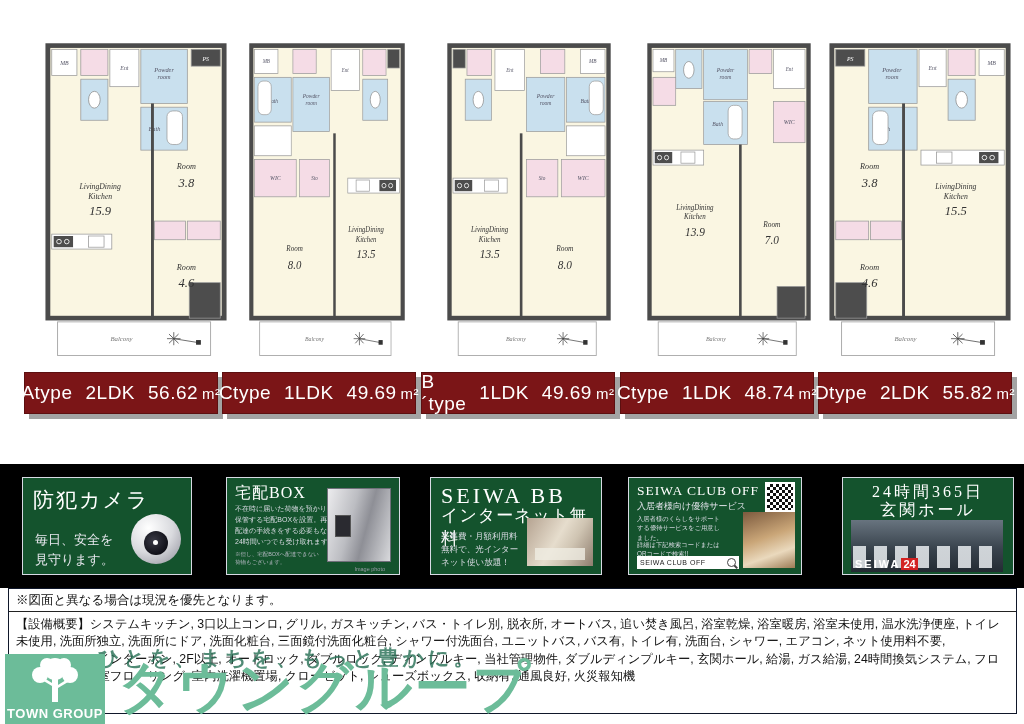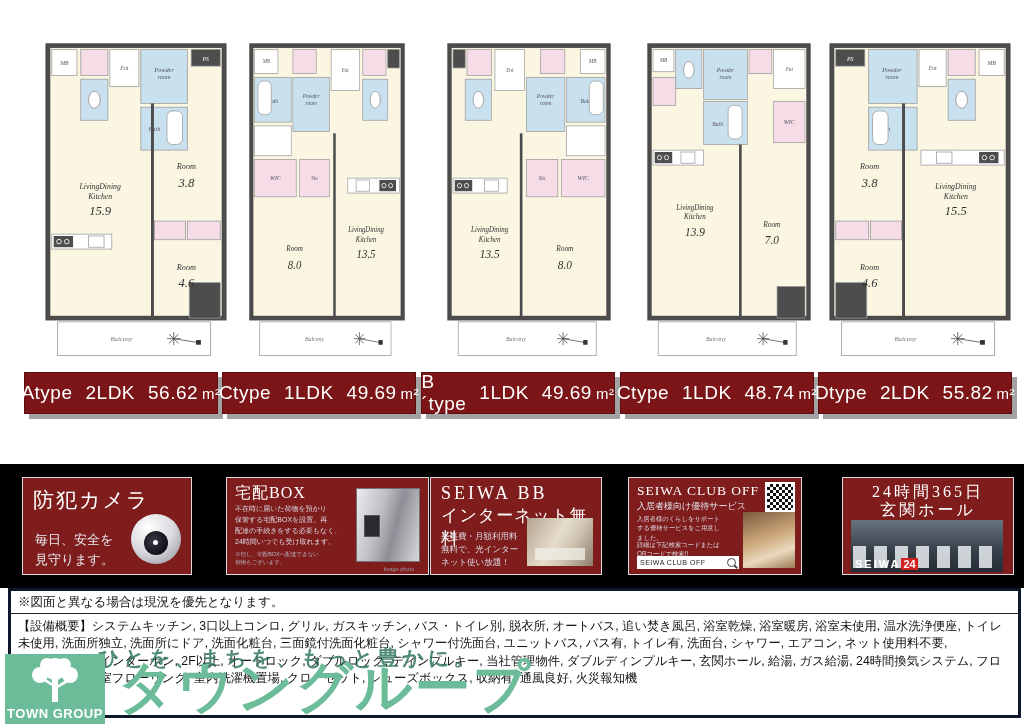--- a/index.html
+++ b/index.html
@@ -20,45 +20,45 @@
   
   .type-label{position:absolute;top:372px;height:40px;width:192px;
     background:#7b1517;border:1px solid #5c0f10;box-shadow:5px 5px 0 #a3a3a3;
     display:flex;align-items:center;justify-content:center;gap:13px;
     color:#fff;font-size:19px;letter-spacing:0.5px;}
   .tl-0{left:24px;} .tl-1{left:222px;} .tl-2{left:421px;} .tl-3{left:620px;text-align:center;} .tl-4{left:818px;}
   .type-label .unit{font-size:15px;margin-left:-9px;}
 
   
   .banner{position:absolute;top:464px;left:0;width:1024px;height:124px;background:#000;}
-  .feature-card{position:absolute;top:13px;height:96px;background:#7f1d1d;
+  .feature-card{position:absolute;top:13px;height:96px;background:#14532d;
     border:1px solid #d8dae4;color:#fff;overflow:hidden;}
   .fc-0{left:22px;width:168px;}
-  .fc-1{left:226px;width:172px;padding-left:29px;}
+  .fc-1{left:226px;width:172px;}
   .fc-2{left:430px;width:170px;}
   .fc-3{left:628px;width:172px;}
   .fc-4{left:830px;width:170px;margin-left:12px;}
 
   .fc-0 .fc-title{position:absolute;left:10px;top:8px;font-size:21px;letter-spacing:2px;}
   .fc-0 .fc-body{position:absolute;left:12px;top:52px;font-size:13px;line-height:1.5;color:#e8e8ef;}
   .camera-dome{position:absolute;right:10px;bottom:10px;width:50px;height:50px;border-radius:50%;
     background:radial-gradient(circle at 35% 28%,#ffffff,#d9dade 50%,#94949f 95%);}
   .camera-lens{position:absolute;left:13px;top:17px;width:24px;height:24px;border-radius:50%;
     background:radial-gradient(circle at 40% 40%,#3a3a46,#101018 70%);}
   .camera-lens::after{content:"";position:absolute;left:9px;top:9px;width:5px;height:5px;border-radius:50%;background:#fff;}
 
   .fc-1 .fc-title{position:absolute;left:8px;top:5px;font-size:16px;letter-spacing:1px;}
   .fc-1 .fc-body{position:absolute;left:8px;top:26px;font-size:7px;line-height:1.55;color:#dcdde6;}
   .fc-1 .fc-note{position:absolute;left:8px;top:72px;font-size:5.5px;line-height:1.5;color:#b9bac6;}
   .delivery-box-photo{position:absolute;right:8px;top:10px;width:62px;height:72px;border:1px solid #70707a;
     background:linear-gradient(105deg,#ececee 0%,#bcbdc2 38%,#8e8f96 60%,#d8d9dc 100%);}
   .delivery-box-panel{position:absolute;left:7px;top:26px;width:14px;height:20px;background:#2a2a30;border:1px solid #555;}
   .fc-1 .fc-caption{position:absolute;right:14px;bottom:2px;font-size:5.5px;color:#9a9ba8;}
 
-  .fc-2 .fc-title{position:absolute;left:10px;top:5px;font-size:18px;letter-spacing:3px;}
+  .fc-2 .fc-title{position:absolute;left:10px;top:5px;font-size:22px;letter-spacing:3px;}
   .fc-2 .fc-title2{position:absolute;left:10px;top:26px;font-size:17px;letter-spacing:1px;}
   .fc-2 .fc-body{position:absolute;left:10px;top:52px;font-size:8.5px;line-height:1.55;color:#dcdde6;}
   .laptop-photo{position:absolute;right:8px;bottom:8px;width:66px;height:48px;
     background:linear-gradient(120deg,#b5a391 0%,#e6ddcd 45%,#cfc4b2 65%,#8e7d6e 100%);}
   .laptop-photo::after{content:"";position:absolute;left:8px;bottom:6px;width:50px;height:12px;background:#efece2;opacity:.8;}
 
   .fc-3 .fc-title{position:absolute;left:8px;top:5px;font-size:13.5px;letter-spacing:1px;}
   .fc-3 .fc-subtitle{position:absolute;left:8px;top:22px;font-size:9px;color:#e3e4ec;}
   .fc-3 .fc-body{position:absolute;left:8px;top:36px;font-size:6.3px;line-height:1.5;color:#dcdde6;}
   .fc-3 .fc-body2{position:absolute;left:8px;top:62px;font-size:6.3px;line-height:1.5;color:#dcdde6;}
@@ -75,21 +75,21 @@
   .fc-4 .fc-title{position:absolute;left:0;top:4px;width:100%;text-align:center;font-size:16px;letter-spacing:3px;}
   .fc-4 .fc-title2{position:absolute;left:0;top:22px;width:100%;text-align:center;font-size:16px;letter-spacing:3px;}
   .vans-photo{position:absolute;left:8px;top:42px;width:152px;height:52px;
     background:linear-gradient(#68747f 0%,#39434d 55%,#232b33 100%);}
   .vans-row{position:absolute;left:2px;bottom:4px;width:146px;height:22px;opacity:.85;
     background:repeating-linear-gradient(90deg,#e9edf0 0 13px,rgba(0,0,0,0) 13px 21px);}
   .vans-badge{position:absolute;left:4px;bottom:2px;font-weight:bold;font-size:11px;color:#fff;letter-spacing:2px;}
   .vans-badge .b24{background:#d32222;color:#fff;padding:0 2px;margin-left:1px;letter-spacing:0;}
 
   
-  .footer-box{position:absolute;left:8px;top:588px;width:1007px;height:124px;border:3px solid #0f172a;background:#fff;}
+  .footer-box{position:absolute;left:8px;top:588px;width:1007px;height:124px;border:1px solid #0f172a;background:#fff;}
   .footer-notice{padding:3px 7px 2px;font-size:12.5px;color:#111;border-bottom:1px solid #222;}
   .footer-equipment{padding:4px 7px;font-size:12.3px;line-height:1.42;color:#111;}
   .slogan{position:absolute;left:98px;top:644px;font-size:21px;font-weight:bold;color:rgba(36,110,82,0.8);
     letter-spacing:4px;}
   .brand-logo{position:absolute;left:5px;top:654px;width:100px;height:70px;background:#6cbc99;}
   .brand-logo svg{position:absolute;left:18px;top:2px;}
   .brand-logo .logo-text{position:absolute;left:0;bottom:3px;width:100%;text-align:center;color:#fff;
     font-weight:bold;font-size:13px;letter-spacing:0.5px;}
   .brand-name{position:absolute;left:118px;top:650px;font-size:56px;font-weight:bold;color:#6cbc99;letter-spacing:2px;}
 </style>

